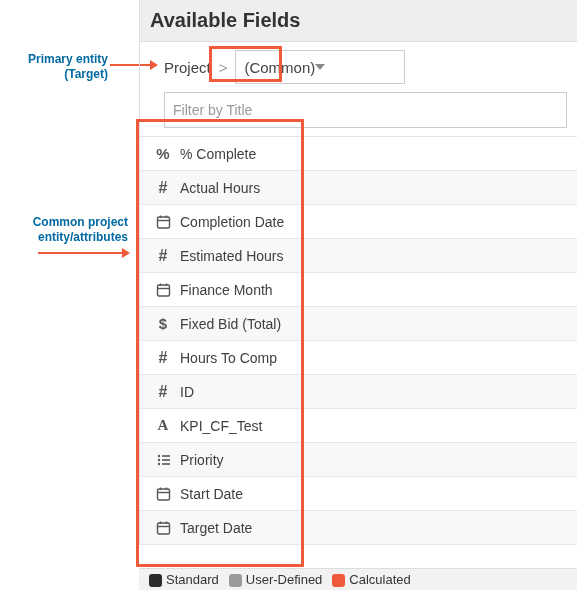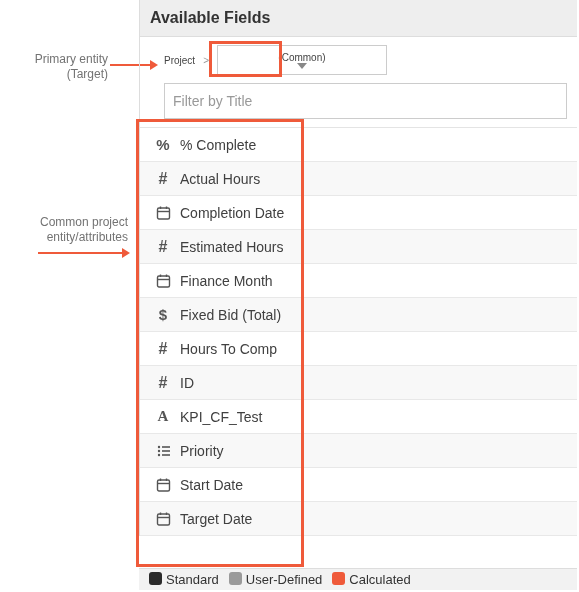--- a/index.html
+++ b/index.html
@@ -10,67 +10,66 @@
     color: #333;
     background: #fff;
     width: 579px;
     height: 592px;
     position: relative;
     overflow: hidden;
   }
   .anno {
     position: absolute;
     font-size: 12px;
-    font-weight: 400;
-    color: #737373;
+    font-weight: 700;
+    color: #0369a1;
     text-align: right;
     line-height: 1.25;
   }
   .anno .line { display: block; }
   .arrow {
     position: absolute;
   }
   .arrow svg { display: block; }
 
   .panel {
     position: absolute;
     left: 139px;
     top: 0;
     width: 438px;
     border-left: 1px solid #ddd;
   }
   .hdr {
     background: #eeeeee;
     border-bottom: 1px solid #ddd;
     padding: 9px 10px;
-    font-size: 16px;
+    font-size: 20px;
     font-weight: 700;
     color: #333;
   }
   .crumb-row {
     padding: 8px 10px 8px 24px;
     display: flex;
     align-items: center;
     gap: 8px;
-    font-size: 10px;
+    font-size: 15px;
     color: #444;
     position: relative;
   }
   .crumb-sep { color: #999; }
   .select {
     display: inline-flex;
     align-items: center;
-    justify-content: center;
+    justify-content: flex-start;
     border: 1px solid #ccc;
     height: 30px;
-    padding: 0 8px;
+    padding: 16px 8px;
     min-width: 170px;
     background: #fff;
     position: relative;
-    flex-direction: column;
   }
   .select .caret {
     width: 0; height: 0;
     border-left: 5px solid transparent;
     border-right: 5px solid transparent;
     border-top: 6px solid #888;
   }
   .hl-box {
     position: absolute;
     border: 3px solid #ef5a3a;
@@ -139,21 +138,21 @@
     width: 438px;
     border-top: 1px solid #ddd;
   }
   .legend .swatch {
     display: inline-block;
     width: 13px; height: 13px;
     border-radius: 3px;
     margin-right: 4px;
     vertical-align: -2px;
   }
-  .legend .item { display:inline-flex; align-items:flex-start; }
+  .legend .item { display:inline-flex; align-items:flex-end; }
   .sw-standard { background: #2b2b2b; }
   .sw-user { background: #9a9a9a; }
   .sw-calc { background: #ef5a3a; }
 
   
   .icosvg { width: 15px; height: 15px; }
 
   .red-ico { color: #c0392b; }
 </style>
 </head>

